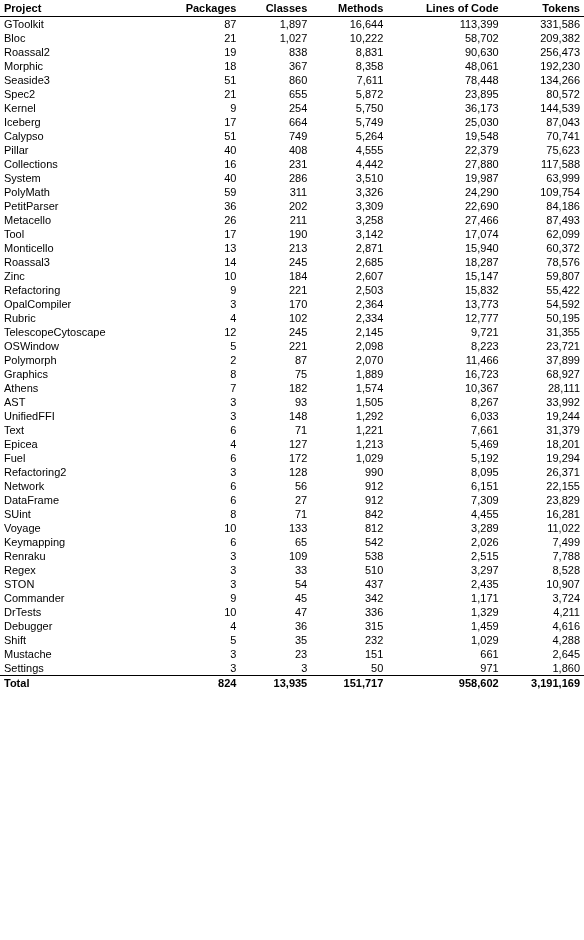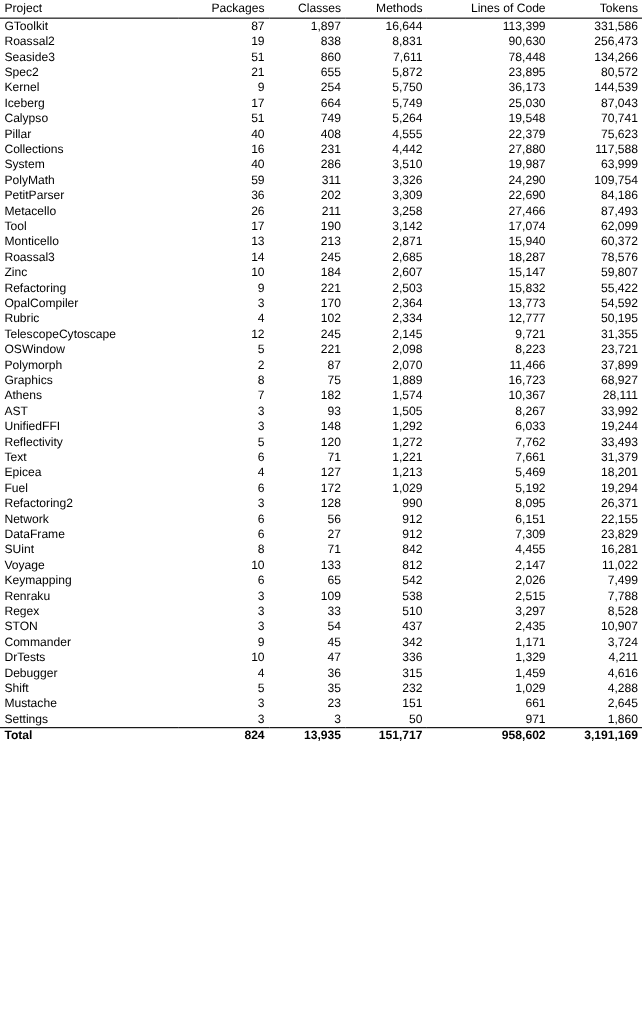--- a/index.html
+++ b/index.html
@@ -8,21 +8,21 @@
       font-size: 11px;
       background: #fff;
       width: 584px;
       min-height: 940px;
     }
     table {
       width: 100%;
       border-collapse: collapse;
     }
     th {
-      font-weight: normal;
+      font-weight: bold;
       text-align: left;
       padding: 2px 4px;
       border-bottom: 1px solid #000;
       white-space: nowrap;
     }
     td {
       padding: 1px 4px;
       white-space: nowrap;
     }
     th.num, td.num {
@@ -52,28 +52,44 @@
   <tbody id="table-body">
   <tr>
         <td>GToolkit</td>
         <td class="num">87</td>
         <td class="num">1,897</td>
         <td class="num">16,644</td>
         <td class="num">113,399</td>
         <td class="num">331,586</td>
       </tr>
       <tr>
+        <td>Bloc</td>
+        <td class="num">21</td>
+        <td class="num">1,027</td>
+        <td class="num">10,222</td>
+        <td class="num">58,702</td>
+        <td class="num">209,382</td>
+      </tr>
+      <tr>
         <td>Roassal2</td>
         <td class="num">19</td>
         <td class="num">838</td>
         <td class="num">8,831</td>
         <td class="num">90,630</td>
         <td class="num">256,473</td>
       </tr>
       <tr>
+        <td>Morphic</td>
+        <td class="num">18</td>
+        <td class="num">367</td>
+        <td class="num">8,358</td>
+        <td class="num">48,061</td>
+        <td class="num">192,230</td>
+      </tr>
+      <tr>
         <td>Seaside3</td>
         <td class="num">51</td>
         <td class="num">860</td>
         <td class="num">7,611</td>
         <td class="num">78,448</td>
         <td class="num">134,266</td>
       </tr>
       <tr>
         <td>Spec2</td>
         <td class="num">21</td>
@@ -260,28 +276,20 @@
       </tr>
       <tr>
         <td>UnifiedFFI</td>
         <td class="num">3</td>
         <td class="num">148</td>
         <td class="num">1,292</td>
         <td class="num">6,033</td>
         <td class="num">19,244</td>
       </tr>
       <tr>
-        <td>Reflectivity</td>
-        <td class="num">5</td>
-        <td class="num">120</td>
-        <td class="num">1,272</td>
-        <td class="num">7,762</td>
-        <td class="num">33,493</td>
-      </tr>
-      <tr>
         <td>Text</td>
         <td class="num">6</td>
         <td class="num">71</td>
         <td class="num">1,221</td>
         <td class="num">7,661</td>
         <td class="num">31,379</td>
       </tr>
       <tr>
         <td>Epicea</td>
         <td class="num">4</td>
@@ -328,21 +336,21 @@
         <td class="num">71</td>
         <td class="num">842</td>
         <td class="num">4,455</td>
         <td class="num">16,281</td>
       </tr>
       <tr>
         <td>Voyage</td>
         <td class="num">10</td>
         <td class="num">133</td>
         <td class="num">812</td>
-        <td class="num">2,147</td>
+        <td class="num">3,289</td>
         <td class="num">11,022</td>
       </tr>
       <tr>
         <td>Keymapping</td>
         <td class="num">6</td>
         <td class="num">65</td>
         <td class="num">542</td>
         <td class="num">2,026</td>
         <td class="num">7,499</td>
       </tr>

